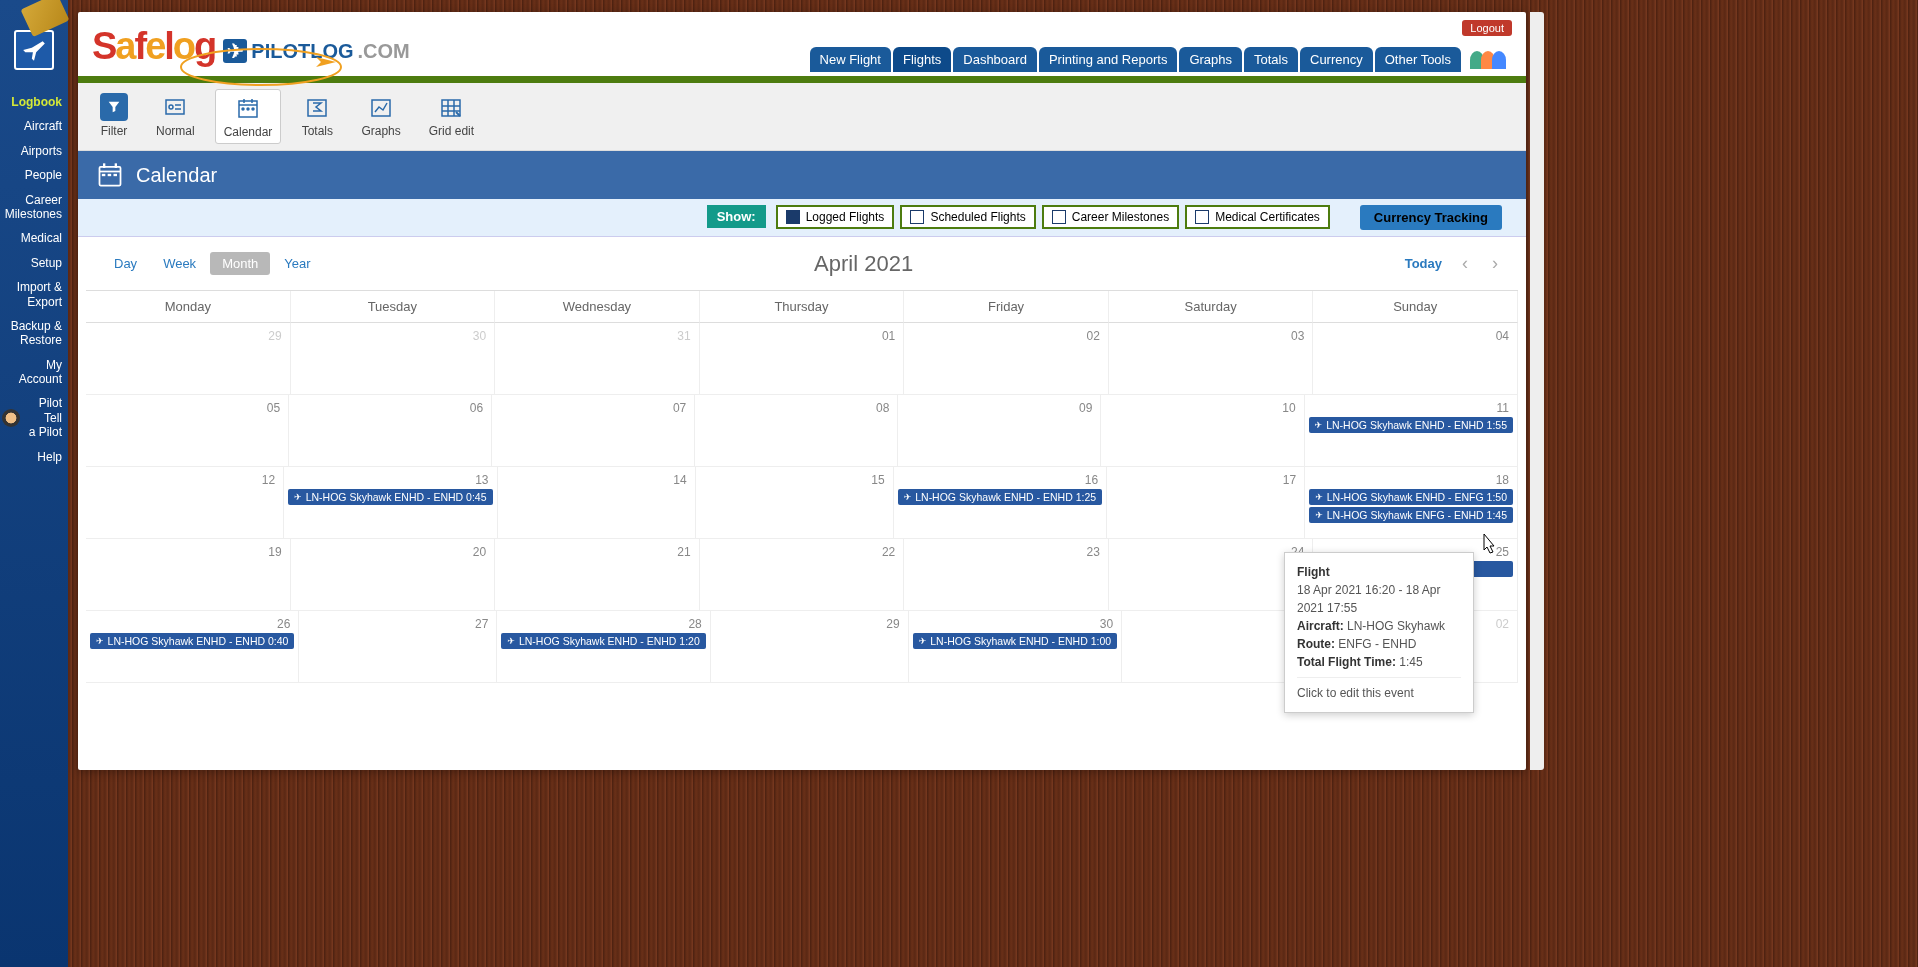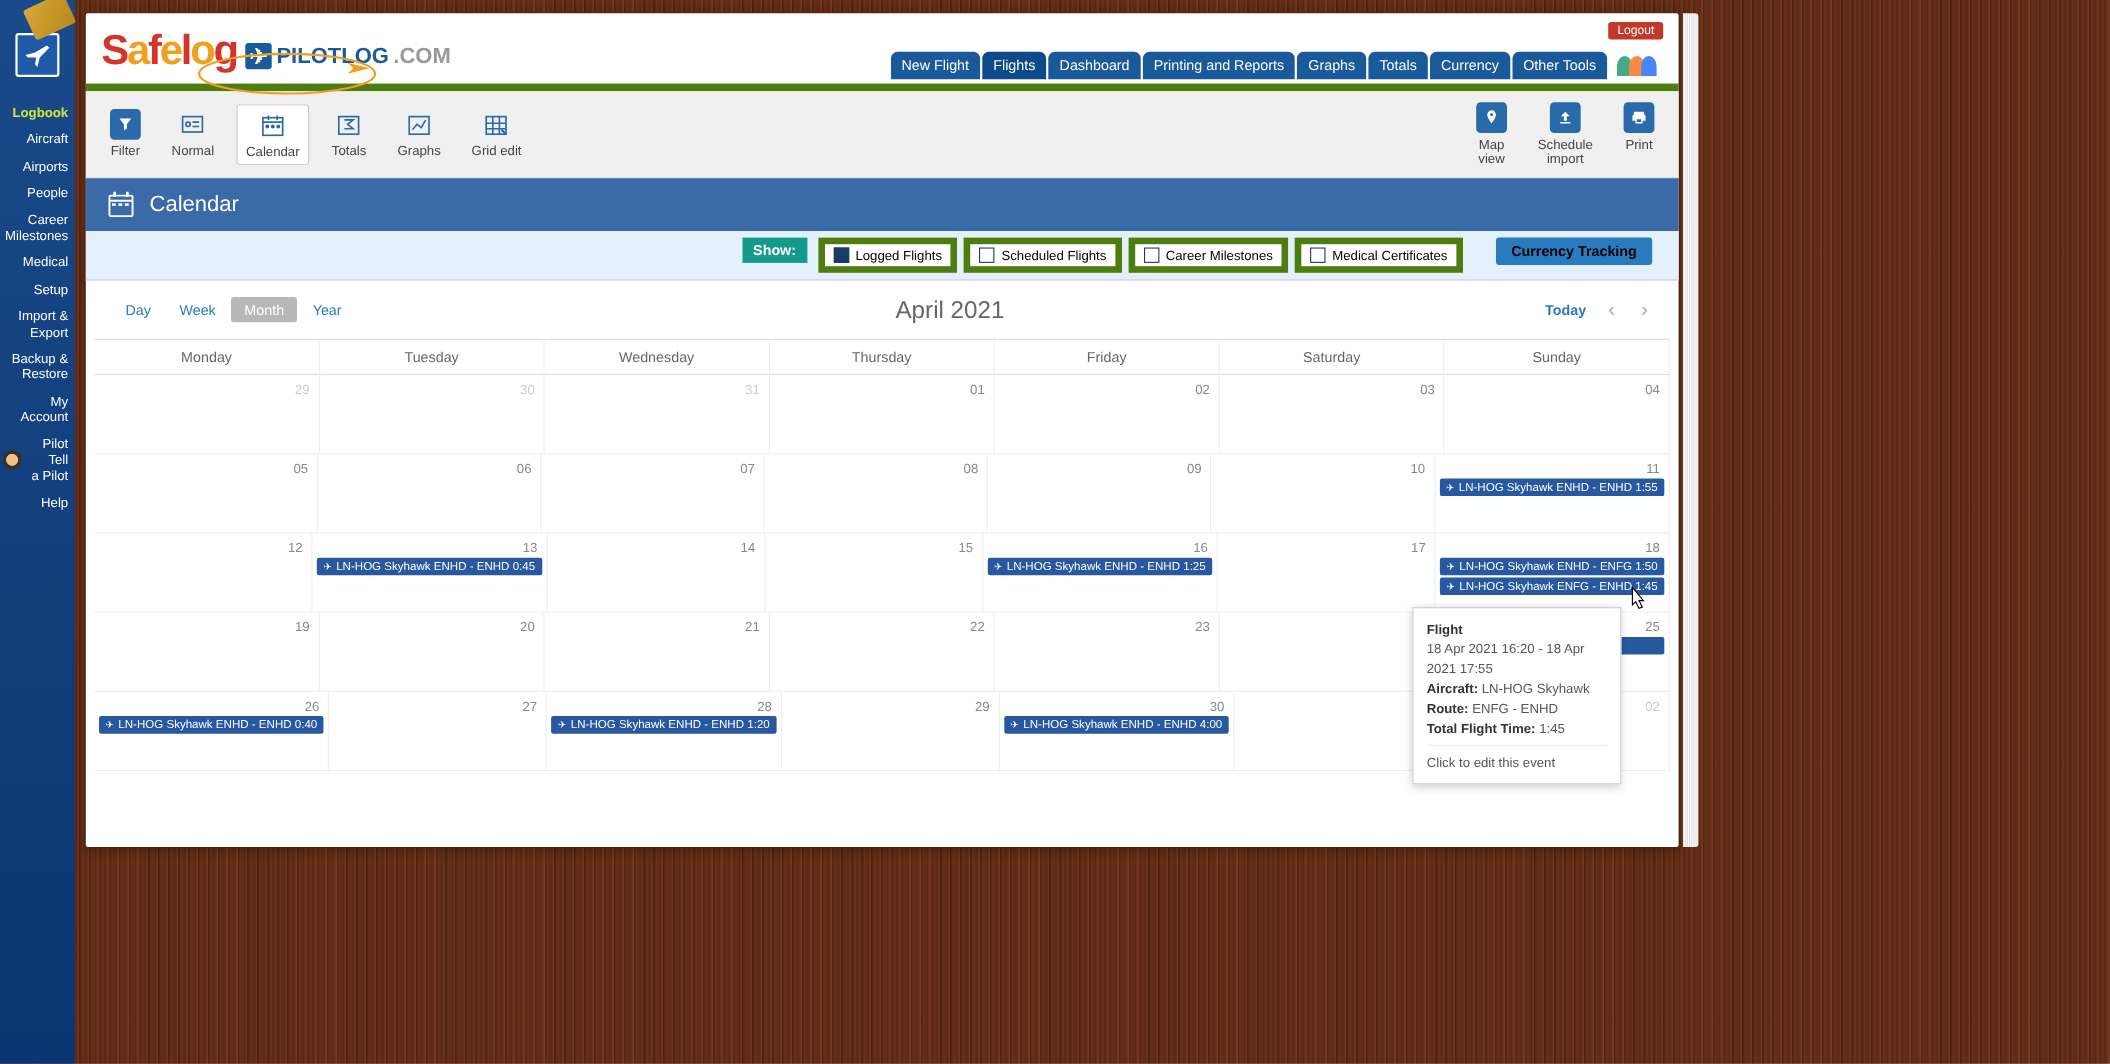--- a/index.html
+++ b/index.html
@@ -248,21 +248,21 @@
   color: #fff;
   padding: 4px 10px;
   font-size: 13px;
   font-weight: bold;
 }
 .filter-chip {
   display: flex;
   align-items: center;
   gap: 6px;
   background: #fff;
-  border: 6px solid #4d7c0f;
+  border: 2px solid #4d7c0f;
   padding: 3px 8px;
   font-size: 12px;
   cursor: pointer;
 }
 .filter-chip .chk {
   width: 14px; height: 14px;
   border: 1px solid #1a3a6a;
   background: #fff;
 }
 .filter-chip.checked .chk { background: #1a3a6a; }
@@ -512,46 +512,20 @@
               <line x1="3" y1="11" x2="21" y2="11"></line>
               <line x1="3" y1="16" x2="21" y2="16"></line>
               <line x1="9" y1="5" x2="9" y2="21"></line>
               <line x1="15" y1="5" x2="15" y2="21"></line>
               <path d="M17 17l4 4" stroke-width="2"></path>
             </svg>
           </div>
           <span style="text-align: center; line-height: 1.1;">Grid edit</span>
         </div>
       </div>
-    <div class="toolbar-right" id="toolbar-right">
-        <div class="tool-btn right-btn">
-          <div class="tool-icon">
-            <svg viewBox="0 0 24 24" width="16" height="16" fill="currentColor">
-              <path d="M12 2a6 6 0 016 6c0 4-6 12-6 12S6 12 6 8a6 6 0 016-6zm0 8a2 2 0 100-4 2 2 0 000 4z"></path>
-            </svg>
-          </div>
-          <span style="text-align: center; line-height: 1.1;">Map<br>view</span>
-        </div>
-        <div class="tool-btn right-btn">
-          <div class="tool-icon">
-            <svg viewBox="0 0 24 24" width="16" height="16" fill="currentColor">
-              <path d="M5 20h14v-2H5v2zm7-16l-6 6h4v6h4v-6h4l-6-6z"></path>
-            </svg>
-          </div>
-          <span style="text-align: center; line-height: 1.1;">Schedule<br>import</span>
-        </div>
-        <div class="tool-btn right-btn">
-          <div class="tool-icon">
-            <svg viewBox="0 0 24 24" width="16" height="16" fill="currentColor">
-              <path d="M19 8H5c-1.1 0-2 .9-2 2v6h4v4h10v-4h4v-6c0-1.1-.9-2-2-2zm-4 10H9v-4h6v4zm4-14H5v4h14V4z"></path>
-            </svg>
-          </div>
-          <span style="text-align: center; line-height: 1.1;">Print</span>
-        </div>
-      </div>
   </div>
 
   <div class="section-header">
     <svg class="cal-icon" viewBox="0 0 24 24" fill="#fff">
         <rect x="3" y="5" width="18" height="16" rx="1" fill="none" stroke="#fff" stroke-width="1.5"></rect>
         <line x1="3" y1="9" x2="21" y2="9" stroke="#fff" stroke-width="1.5"></line>
         <rect x="6" y="2" width="2" height="4" fill="#fff"></rect>
         <rect x="16" y="2" width="2" height="4" fill="#fff"></rect>
         <rect x="5" y="11" width="3" height="2" fill="#fff"></rect>
         <rect x="10" y="11" width="3" height="2" fill="#fff"></rect>
@@ -743,21 +717,21 @@
               <span>LN-HOG Skyhawk ENHD - ENHD 1:20</span>
             </div>
           </div>
           <div class="day-cell">
             <div class="day-num">29</div>
           </div>
           <div class="day-cell">
             <div class="day-num">30</div>
             <div class="event">
               <span class="plane">✈</span>
-              <span>LN-HOG Skyhawk ENHD - ENHD 4:00</span>
+              <span>LN-HOG Skyhawk ENHD - ENHD 1:00</span>
             </div>
           </div>
           <div class="day-cell other-month">
             <div class="day-num">01</div>
           </div>
           <div class="day-cell other-month">
             <div class="day-num">02</div>
           </div>
         </div>
       </div>

